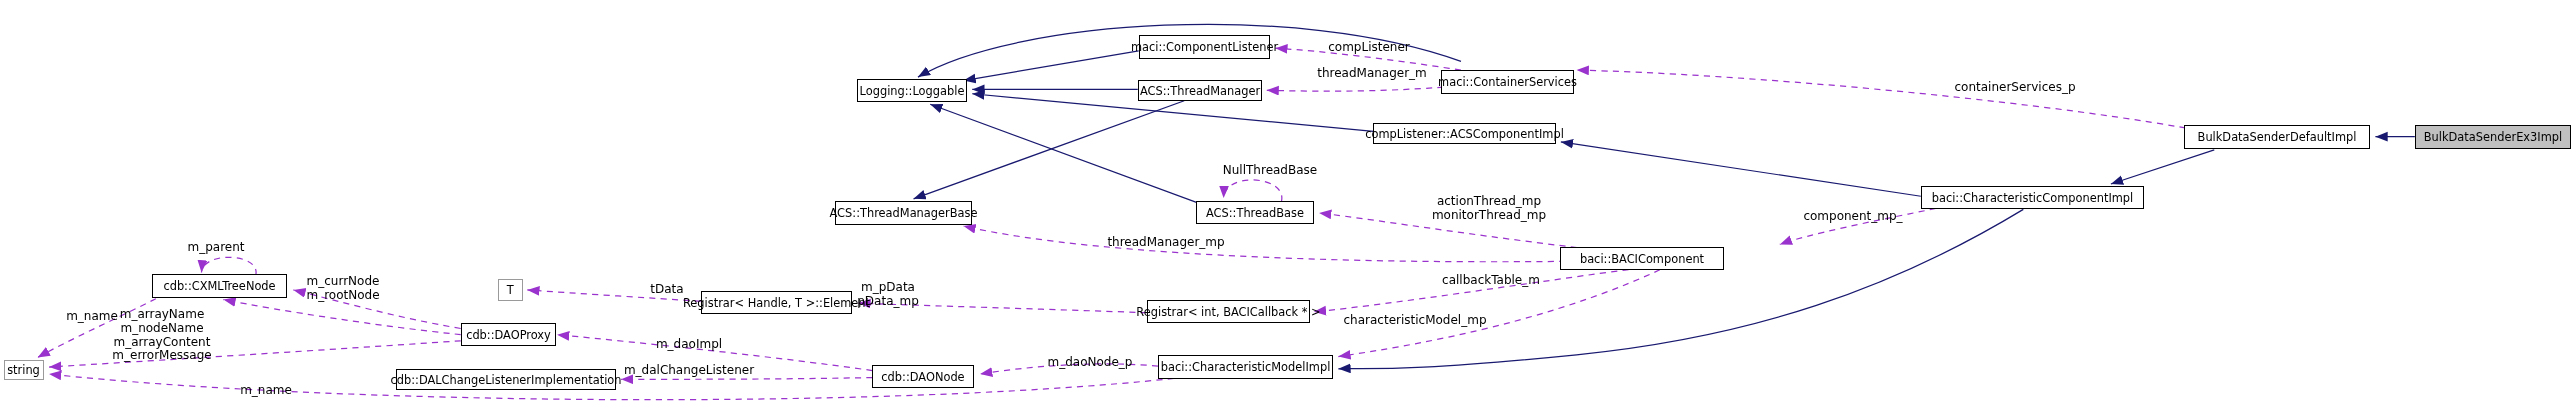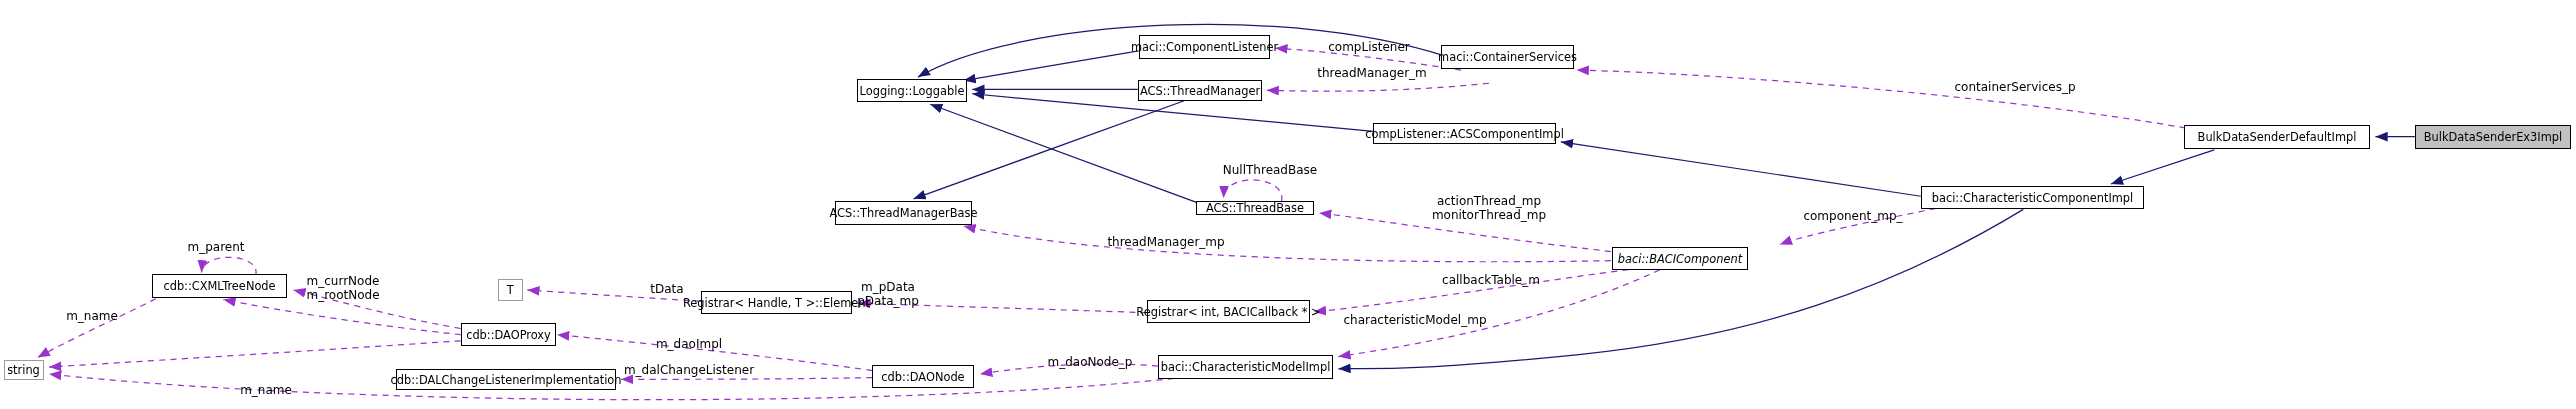--- a/index.html
+++ b/index.html
@@ -60,48 +60,48 @@
     <path class="use" d="M 526 389 C 380 399, 170 412, 56 419" marker-end="url(#arrow-use)"></path>
     <path class="use" d="M 996 423 C 890 408, 740 392, 636 382" marker-end="url(#arrow-use)"></path>
     <path class="use" d="M 996 431 C 900 433, 800 433, 709 433" marker-end="url(#arrow-use)"></path>
     <path class="use" d="M 1322 418 C 1260 412, 1180 417, 1119 427" marker-end="url(#arrow-use)"></path>
     <path class="use" d="M 1340 432 C 1000 468, 380 462, 56 427" marker-end="url(#arrow-use)"></path>
   </svg>
 
   <div class="node" style="left:1139px;top:35px;width:131px;height:24px;">
       <span>maci::ComponentListener</span>
     </div>
-  <div class="node" style="left:1441px;top:45px;width:133px;height:24px;">
+  <div class="node" style="left:1441px;top:70px;width:133px;height:24px;">
       <span>maci::ContainerServices</span>
     </div>
   <div class="node" style="left:857px;top:79px;width:110px;height:23px;">
       <span>Logging::Loggable</span>
     </div>
   <div class="node" style="left:1138px;top:80px;width:124px;height:21px;">
       <span>ACS::ThreadManager</span>
     </div>
   <div class="node" style="left:1373px;top:123px;width:183px;height:21px;">
       <span>compListener::ACSComponentImpl</span>
     </div>
   <div class="node" style="left:2184px;top:125px;width:186px;height:24px;">
       <span>BulkDataSenderDefaultImpl</span>
     </div>
   <div class="node node-highlight" style="left:2415px;top:125px;width:156px;height:24px;">
       <span>BulkDataSenderEx3Impl</span>
     </div>
-  <div class="node" style="left:1196px;top:201px;width:118px;height:14px;">
+  <div class="node" style="left:1196px;top:201px;width:118px;height:23px;">
       <span>ACS::ThreadBase</span>
     </div>
   <div class="node" style="left:835px;top:201px;width:137px;height:24px;">
       <span>ACS::ThreadManagerBase</span>
     </div>
   <div class="node" style="left:1921px;top:186px;width:223px;height:23px;">
       <span>baci::CharacteristicComponentImpl</span>
     </div>
-  <div class="node" style="left:1612px;top:247px;width:136px;height:23px;font-style:italic;">
+  <div class="node" style="left:1560px;top:247px;width:164px;height:23px;">
       <span>baci::BACIComponent</span>
     </div>
   <div class="node" style="left:152px;top:274px;width:135px;height:24px;">
       <span>cdb::CXMLTreeNode</span>
     </div>
   <div class="node node-muted" style="left:498px;top:279px;width:24.5px;height:22px;">
       <span>T</span>
     </div>
   <div class="node" style="left:701px;top:291px;width:151px;height:23px;">
       <span>Registrar&lt; Handle, T &gt;::Element</span>
@@ -135,19 +135,23 @@
   <div class="edge-label" style="left:1166px;top:243px;">threadManager_mp</div>
   <div class="edge-label" style="left:1491px;top:281px;">callbackTable_m</div>
   <div class="edge-label" style="left:1415px;top:321px;">characteristicModel_mp</div>
   <div class="edge-label" style="left:888px;top:295px;">m_pData
 pData_mp</div>
   <div class="edge-label" style="left:667px;top:290px;">tData</div>
   <div class="edge-label" style="left:216px;top:248px;">m_parent</div>
   <div class="edge-label" style="left:343px;top:289px;">m_currNode
 m_rootNode</div>
   <div class="edge-label" style="left:92px;top:317px;">m_name</div>
+  <div class="edge-label" style="left:162px;top:336px;">m_arrayName
+m_nodeName
+m_arrayContent
+m_errorMessage</div>
   <div class="edge-label" style="left:689px;top:345px;">m_daoImpl</div>
   <div class="edge-label" style="left:689px;top:371px;">m_dalChangeListener</div>
   <div class="edge-label" style="left:1090px;top:363px;">m_daoNode_p</div>
   <div class="edge-label" style="left:266px;top:391px;">m_name</div>
 
 </div>
 
 
 </body></html>

